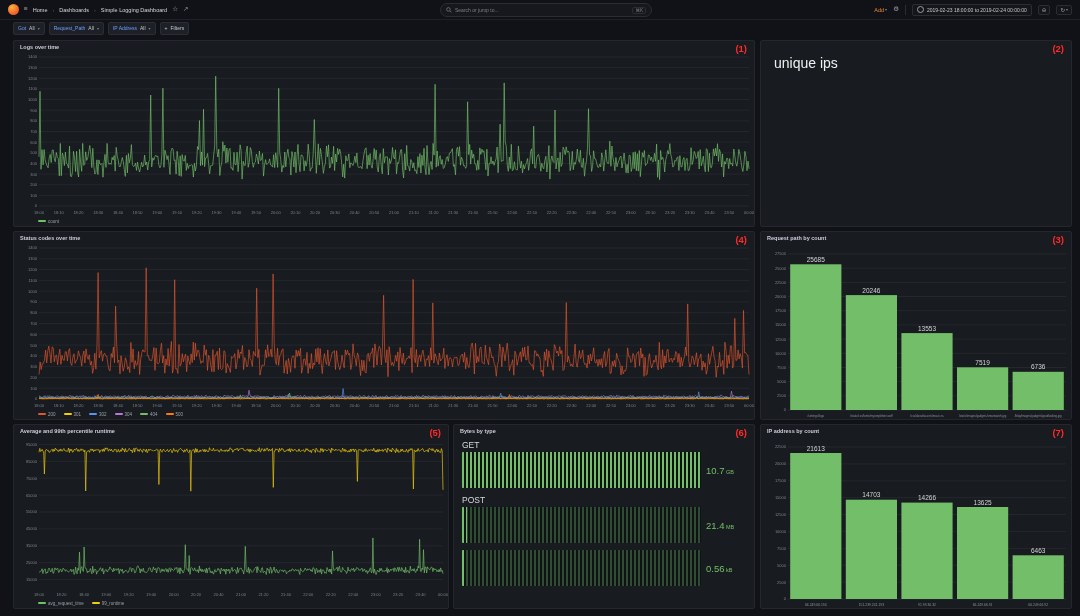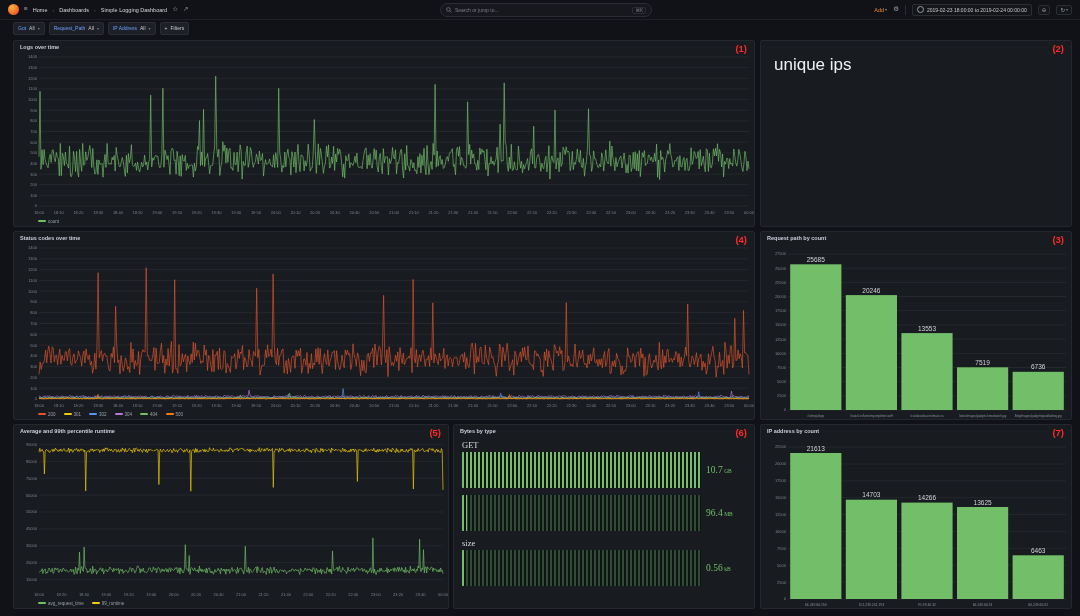--- a/index.html
+++ b/index.html
@@ -46,25 +46,25 @@
   .ptitle{font-size:5.5px;color:#ccccdc;font-weight:bold;}
   .annot{position:absolute;top:2px;right:7px;color:#ff2a2a;font-weight:bold;font-size:9.5px;z-index:3;}
   svg.chart{flex:1 1 auto;width:100%;display:block;}
   .legendrow{flex:0 0 10px;display:flex;align-items:center;gap:8px;padding-left:24px;
     font-size:4.5px;color:#9aa0a8;overflow:hidden;}
   .lg{display:inline-flex;align-items:center;}
   .lg i{display:inline-block;width:8px;height:2px;margin-right:2px;border-radius:1px;}
   svg text{font-family:"Liberation Sans",sans-serif;}
   .tick{font-size:4px;fill:#7b8190;}
   
-  .stat-title{font-size:17px;color:#eef0f2;margin:14px 0 0 13px;}
+  .stat-title{font-size:14px;color:#eef0f2;margin:14px 0 0 13px;}
   .stat-value{flex:1;display:flex;align-items:center;justify-content:center;margin-top:-8px;
     font-size:84px;font-weight:bold;color:#73bf69;letter-spacing:-1px;}
   
-  .brow{margin:3px 10px 4px 8px;font-family:Liberation Serif, serif;}
+  .brow{margin:3px 10px 4px 8px;}
   .blabel{font-size:8.5px;color:#d8d9da;margin-bottom:2px;}
   .bwrap{display:flex;align-items:center;gap:5px;}
   .bargauge{height:36px;flex:1;position:relative;overflow:hidden;border-radius:1px;
     background:repeating-linear-gradient(90deg,#2f4d33 0 2.5px,#101114 2.5px 4px);}
   .gfill{position:absolute;top:0;bottom:0;left:0;width:0;
     background:repeating-linear-gradient(90deg,#73bf69 0 2.5px,#101114 2.5px 4px);}
   .bval{width:38px;font-size:9.5px;color:#73bf69;flex:0 0 38px;}
   .bunit{font-size:5.5px;margin-left:1.5px;}
 </style>
 </head>
@@ -414,29 +414,29 @@
     <div class="brow">
       <div class="blabel">GET</div>
       <div class="bwrap">
         <div class="bargauge">
             <div class="gfill" style="width: 100%;"></div>
           </div>
         <div class="bval"><span>10.7</span><span class="bunit">GB</span></div>
       </div>
     </div>
     <div class="brow">
+      <div class="blabel">POST</div>
       <div class="bwrap">
         <div class="bargauge">
             <div class="gfill" style="width: 2%;"></div>
           </div>
-        <div class="bval"><span>96.4</span><span class="bunit">MB</span></div>
+        <div class="bval"><span>21.4</span><span class="bunit">MB</span></div>
       </div>
     </div>
     <div class="brow">
-      <div class="blabel">size</div>
       <div class="bwrap">
         <div class="bargauge">
             <div class="gfill" style="width: 1%;"></div>
           </div>
         <div class="bval"><span>0.56</span><span class="bunit">kB</span></div>
       </div>
     </div>
   </section>
 
   <section class="panel" style="left:760px;top:424px;width:312px;height:185px;">

